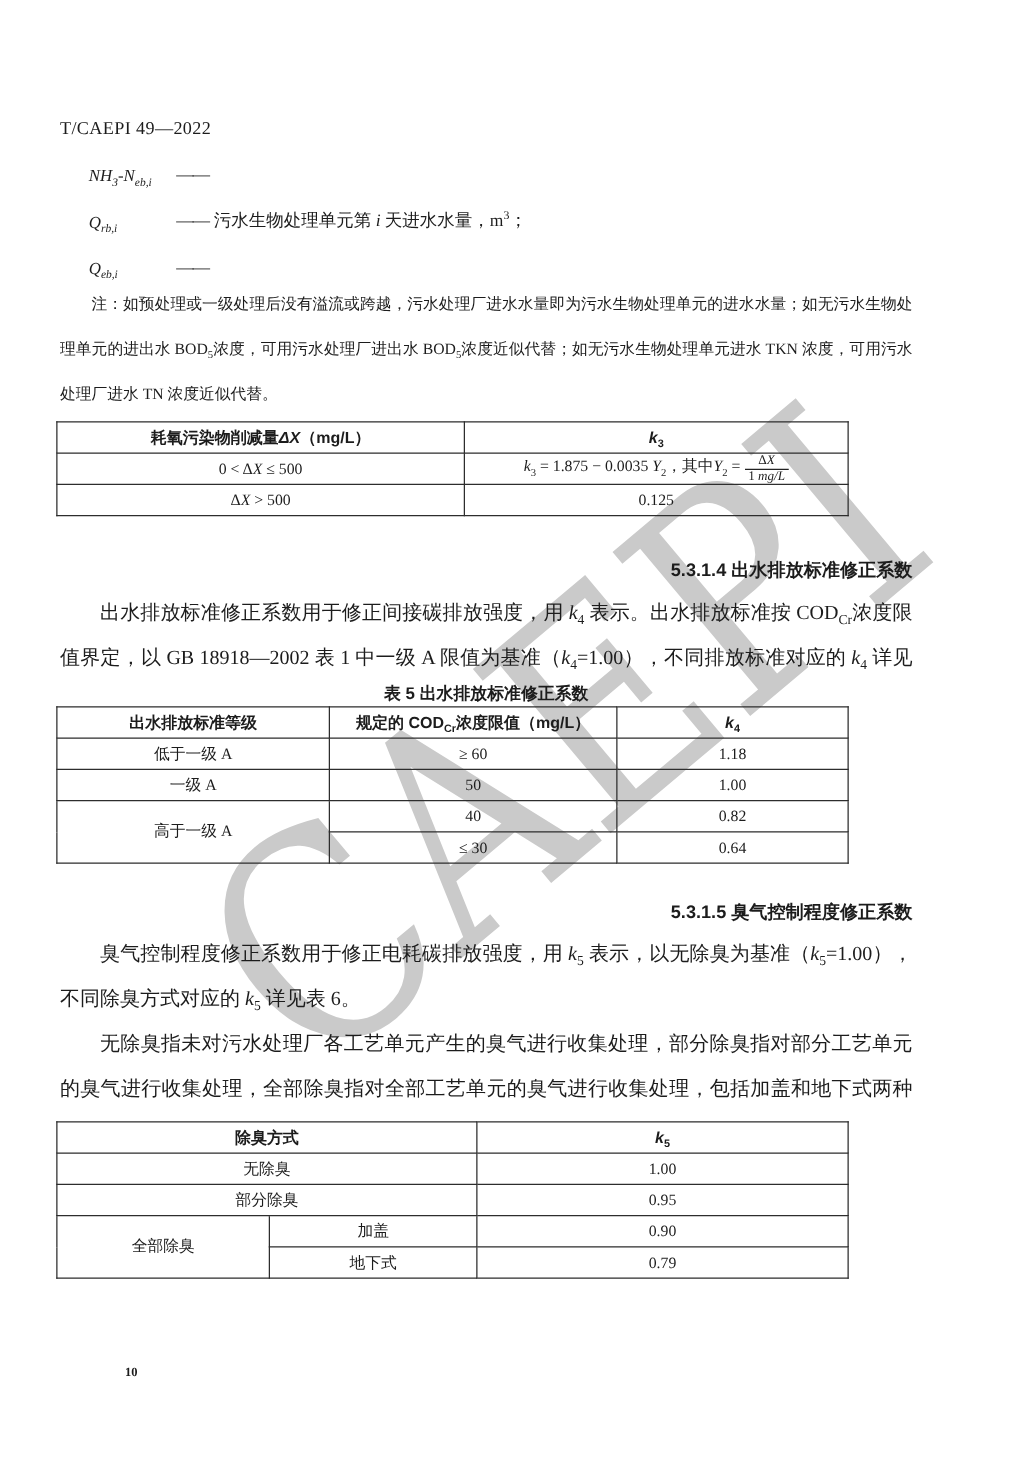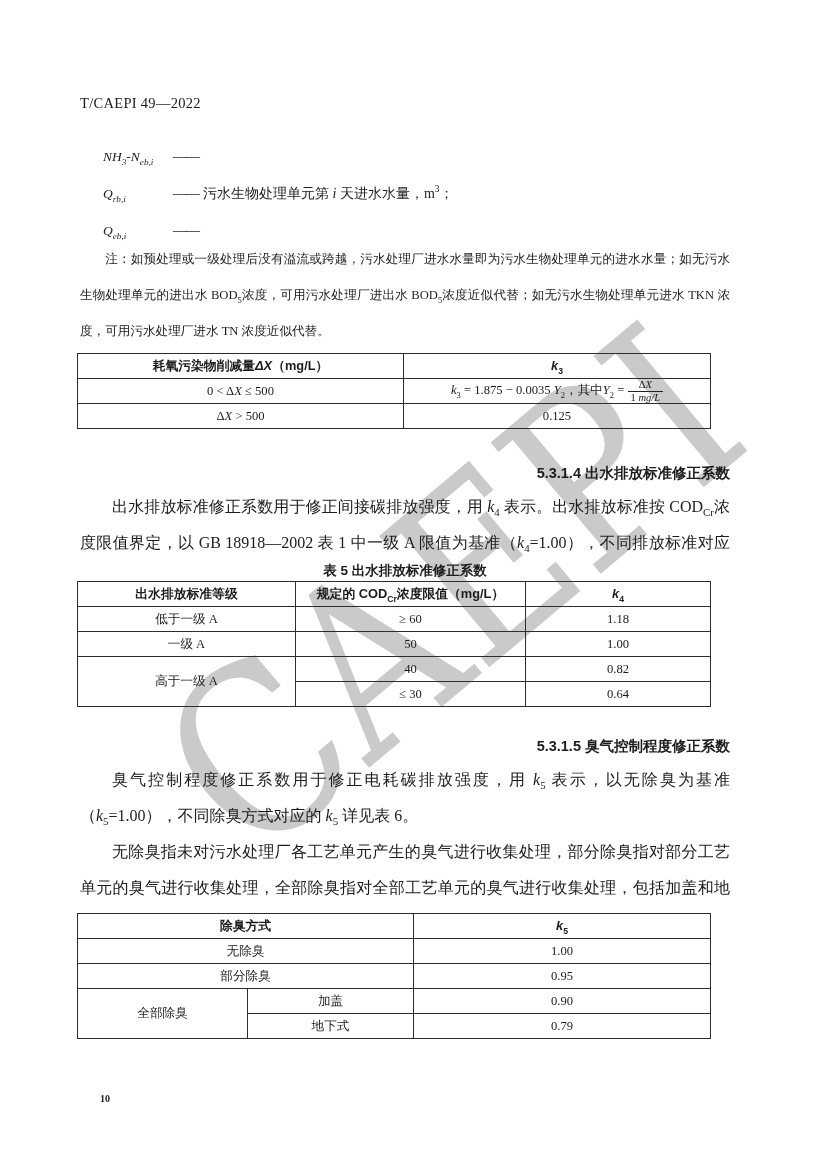--- a/index.html
+++ b/index.html
@@ -2,23 +2,23 @@
 <html><head>
 <meta charset="utf-8">
 <style>
   html,body{margin:0;padding:0;background:#ffffff;}
   .page{position:relative;width:826px;height:1169px;background:#ffffff;overflow:hidden;
         font-family:"Liberation Serif","DejaVu Serif",serif;color:#1c1c1c;}
   .watermark{position:absolute;left:452px;top:592px;
         transform:translate(-50%,-50%) rotate(-40deg) scale(0.85,1);
         font-size:235px;color:#cacaca;font-family:"DejaVu Serif","Liberation Serif",serif;
         z-index:0;white-space:nowrap;letter-spacing:0;}
-  .content{position:relative;z-index:1;padding:95px 96px 0 80px;}
+  .content{position:relative;z-index:1;padding:95px 96px 0 48px;}
   .doc-code{font-size:14.5px;height:16px;line-height:16px;letter-spacing:.3px;}
-  .symbols{margin-top:36px;}
+  .symbols{margin-top:20px;}
   .sym-row{display:flex;align-items:flex-start;height:37px;line-height:20px;font-size:14px;padding-left:23px;}
   .sym-row.last{height:20px;}
   .term{width:70px;font-size:13.5px;font-style:italic;}
   .dash{width:30px;letter-spacing:-1px;}
   .desc{flex:1;}
   .note{font-size:12.6px;line-height:36px;height:108px;text-align:justify;text-indent:2em;overflow:hidden;}
   .tbl-title{font-size:13.5px;font-weight:700;text-align:center;height:16px;line-height:16px;
         font-family:"Liberation Sans","DejaVu Sans",sans-serif;}
   .tt4{margin-top:1px;}
   .tt5{margin-top:2px;}

